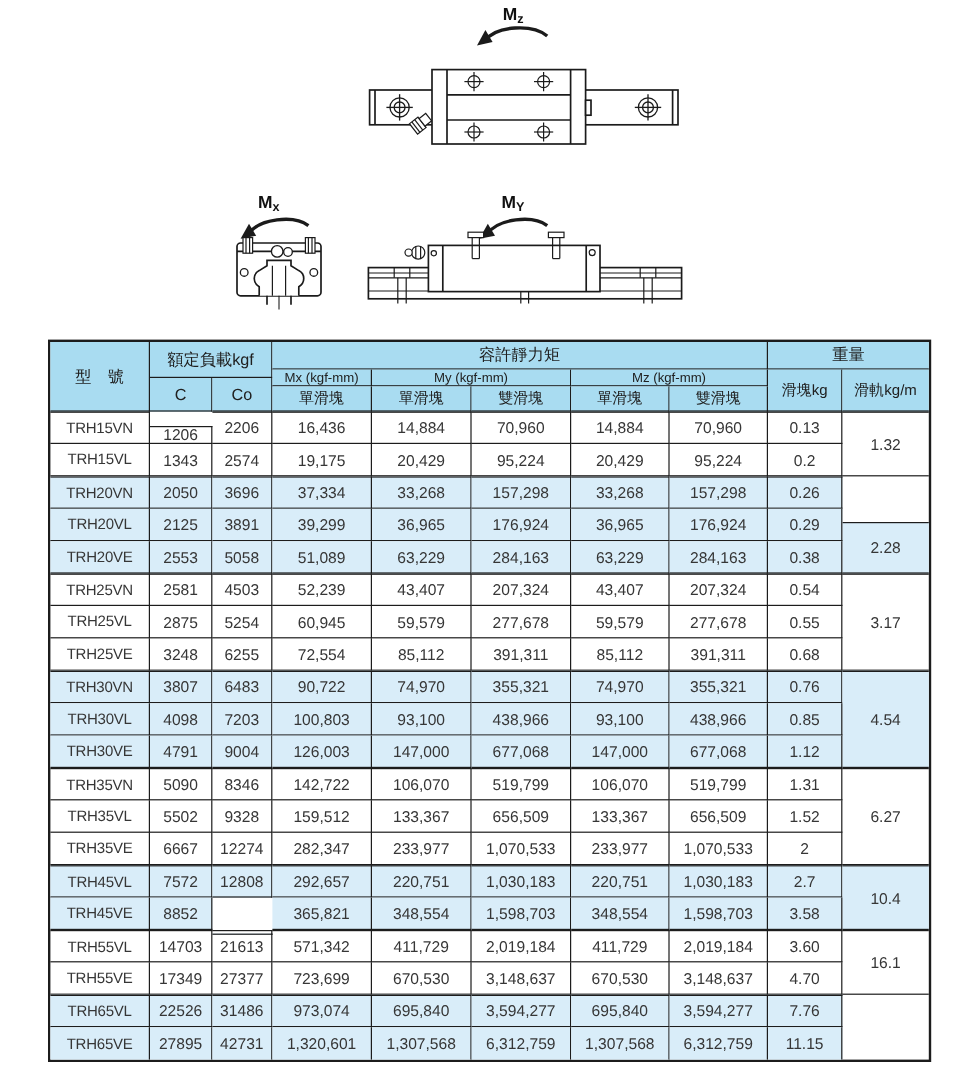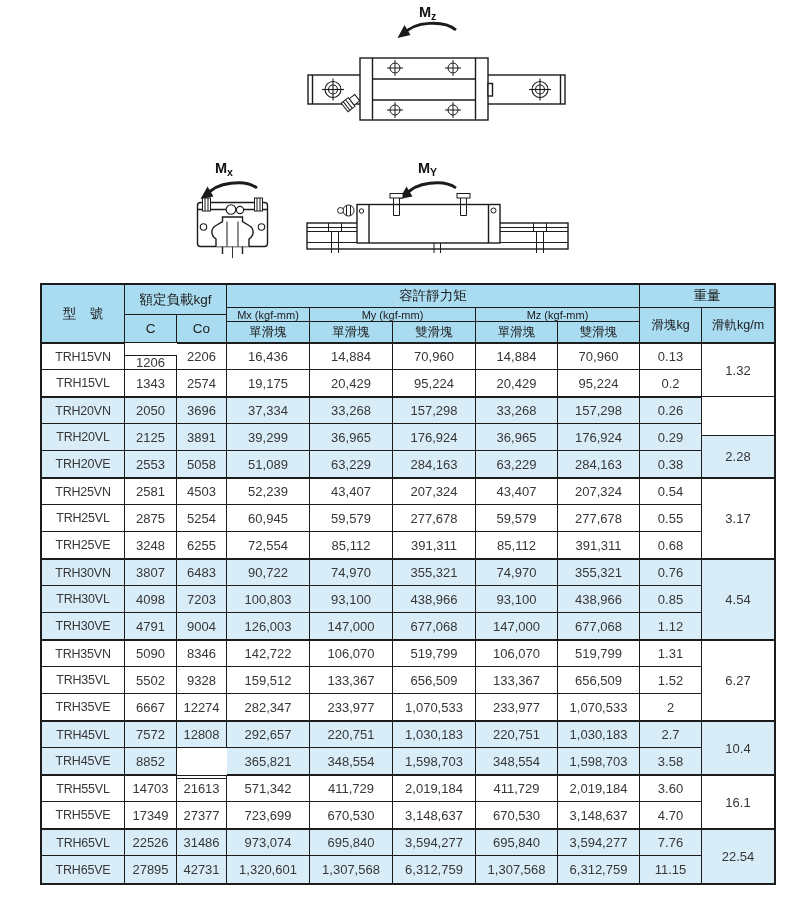--- a/index.html
+++ b/index.html
@@ -352,21 +352,20 @@
     <div class="cell" style="grid-area: 22 / 9;">4.70</div>
     <div class="cell blue gstart model" style="grid-area: 23 / 1;">TRH65VL</div>
     <div class="cell blue gstart" style="grid-area: 23 / 2;">22526</div>
     <div class="cell blue gstart" style="grid-area: 23 / 3;">31486</div>
     <div class="cell blue gstart" style="grid-area: 23 / 4;">973,074</div>
     <div class="cell blue gstart" style="grid-area: 23 / 5;">695,840</div>
     <div class="cell blue gstart" style="grid-area: 23 / 6;">3,594,277</div>
     <div class="cell blue gstart" style="grid-area: 23 / 7;">695,840</div>
     <div class="cell blue gstart" style="grid-area: 23 / 8;">3,594,277</div>
     <div class="cell blue gstart" style="grid-area: 23 / 9;">7.76</div>
-    <div class="cell noright gstart blue lastrow" style="grid-area: 23 / 10 / span 2;">22.54</div>
     <div class="cell blue model lastrow" style="grid-area: 24 / 1;">TRH65VE</div>
     <div class="cell blue lastrow" style="grid-area: 24 / 2;">27895</div>
     <div class="cell blue lastrow" style="grid-area: 24 / 3;">42731</div>
     <div class="cell blue lastrow" style="grid-area: 24 / 4;">1,320,601</div>
     <div class="cell blue lastrow" style="grid-area: 24 / 5;">1,307,568</div>
     <div class="cell blue lastrow" style="grid-area: 24 / 6;">6,312,759</div>
     <div class="cell blue lastrow" style="grid-area: 24 / 7;">1,307,568</div>
     <div class="cell blue lastrow" style="grid-area: 24 / 8;">6,312,759</div>
     <div class="cell blue lastrow" style="grid-area: 24 / 9;">11.15</div>
   </div>

